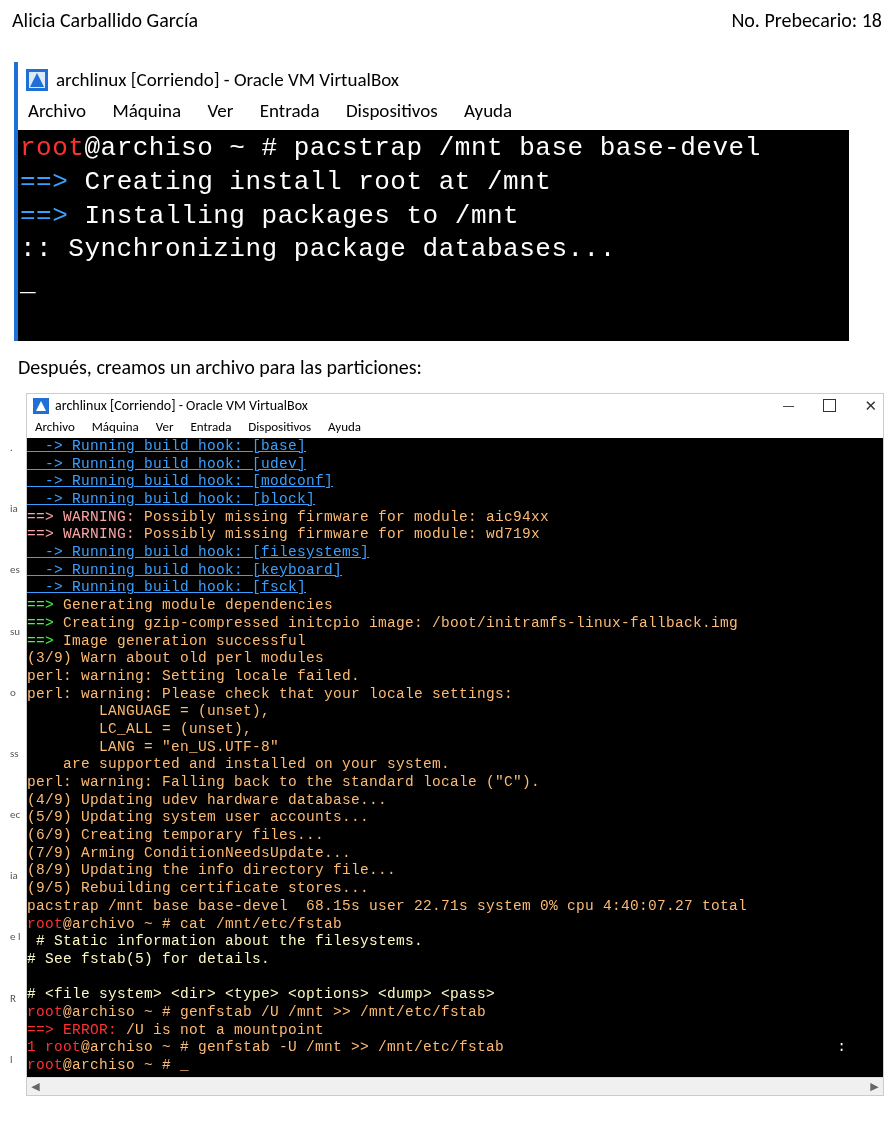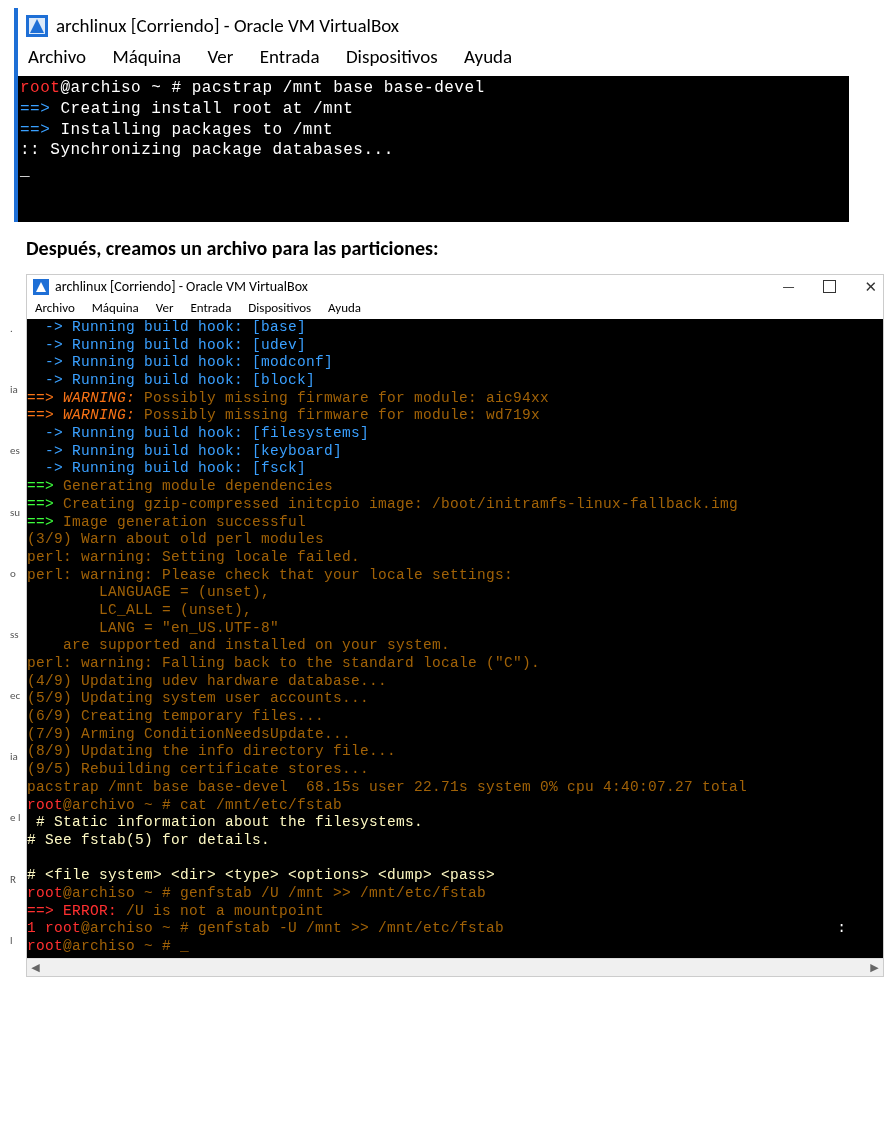--- a/index.html
+++ b/index.html
@@ -15,22 +15,21 @@
   }
   .header-row {
     display: flex;
     justify-content: space-between;
     font-size: 20px;
     margin-bottom: 30px;
     padding: 0 2px;
   }
   .body-text {
     font-size: 20px;
-    margin: 14px 0 14px 16px;
-    font-weight: bold;
+    margin: 14px 0 14px 8px;
   }
   
   .vbox1 {
     width: 835px;
     margin-left: 4px;
     border-left: 4px solid #1e6fd6;
     box-sizing: border-box;
   }
   .vbox1 .titlebar {
     background: #fff;
@@ -43,21 +42,21 @@
   .vbox1 .menubar {
     background: #fff;
     padding: 4px 10px 8px 10px;
     font-size: 19px;
   }
   .vbox1 .menubar span { margin-right: 22px; }
   .term1 {
     background: #000;
     color: #fff;
     font-family: "Courier New", monospace;
-    font-size: 16px;
+    font-size: 26px;
     line-height: 1.3;
     padding: 2px 0 40px 2px;
     letter-spacing: 0.5px;
   }
   .term1 .root   { color: #ff3030; }
   .term1 .arrow  { color: #3aa0ff; }
   
   .outer2 {
     position: relative;
     width: 874px;
@@ -102,44 +101,48 @@
     background:#000;
     color:#fff;
     font-family:"Courier New", monospace;
     font-size:14.5px;
     line-height:1.22;
     padding:0 0 2px 0;
     letter-spacing:0.3px;
     white-space: pre;
   }
   .term2 .g  { color:#3cff3c; }
-  .term2 .y  { color:#f97316;font-style:italic; }
+  .term2 .y  { color:#fca5a5; }
   .term2 .c  { color:#fef9c3; }
   .term2 .r  { color:#ff3030; }
   .term2 .br { color:#ff3030; font-weight:normal;}
-  .term2 .w  { color:#a16207; }
-  .term2 .b  { color:#3aa0ff;}
+  .term2 .w  { color:#fdba74; }
+  .term2 .b  { color:#3aa0ff;text-decoration:underline;}
   .scrollbar2 {
     display:flex;
     align-items:center;
     height:17px;
     background:#f0f0f0;
     border-top:1px solid #ddd;
   }
   .scrollbar2 .arrowbtn{
     width:17px;height:17px;display:flex;align-items:center;justify-content:center;
     font-size:11px;color:#666;
   }
   .scrollbar2 .track{flex:1;}
 </style>
 </head>
 <body>
 
 <div class="page">
 
+  <div class="header-row">
+    <span>Alicia Carballido García</span>
+    <span>No. Prebecario: 18</span>
+  </div>
 
   <div class="vbox1">
     <div class="titlebar">
       <svg width="22" height="22" viewBox="0 0 22 22">
         <rect x="0" y="0" width="22" height="22" fill="#1e6fd6"></rect>
         <rect x="3" y="3" width="16" height="16" fill="#fff"></rect>
         <rect x="3" y="3" width="16" height="16" fill="#1e6fd6" opacity="0.15"></rect>
         <polygon points="4,18 11,4 18,18" fill="#1e6fd6"></polygon>
       </svg>
       <span>archlinux [Corriendo] - Oracle VM VirtualBox</span>

